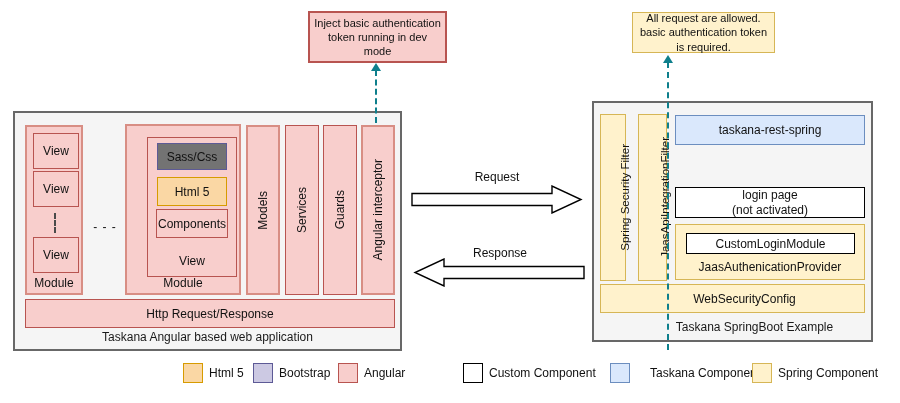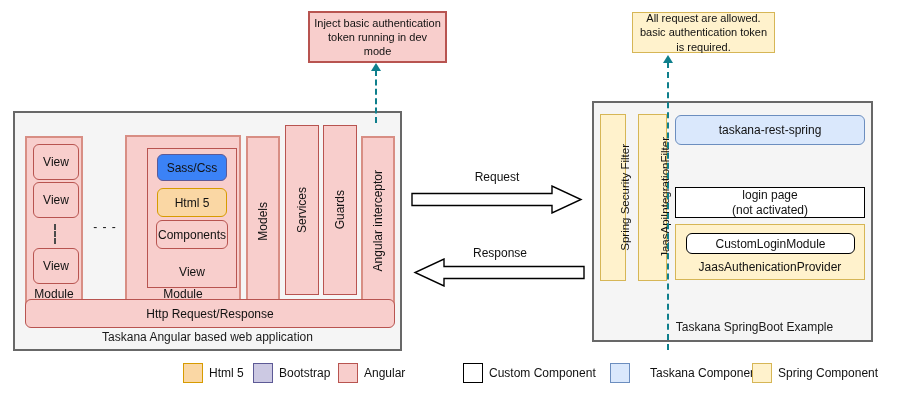--- a/index.html
+++ b/index.html
@@ -6,32 +6,32 @@
   body { background:#ffffff; font-family:"Liberation Sans", sans-serif; color:#111; }
   #stage { position:relative; width:900px; height:403px; background:#fff; overflow:hidden; }
 
   .abs { position:absolute; }
   .cc { display:flex; align-items:center; justify-content:center; text-align:center; }
 
   
   .gray-container { background:#f5f5f5; border:2px solid #686868; }
 
   
-  .pink-light { background:#f8cecc; border:2px solid #d88e84;margin-top:11px; }
+  .pink-light { background:#f8cecc; border:2px solid #d88e84; }
   .pink-dark  { background:#f8cecc; border:1.5px solid #b85450; }
 
   
   .orange-box   { background:#fad7a4; border:1.5px solid #d79b00; }
-  .lavender-box { background:#3b82f6; border:1.5px solid #5d5a96; }
+  .lavender-box { background:#737373; border:1.5px solid #5d5a96; }
   .blue-box     { background:#dae8fc; border:1.5px solid #6c8ebf; }
   .yellow-box   { background:#fff2cc; border:1.5px solid #d6b656;padding-left:24px; }
   .white-box    { background:#ffffff; border:1.5px solid #000000; }
 
   .note { font-size:11px; line-height:1.28; padding:16px 4px; }
-  .lbl { font-size:12px;border-radius:6px; }
+  .lbl { font-size:12px; }
   .title { font-size:12px; color:#1a1a1a; }
 
   .vtext-wrap { display:flex; align-items:center; justify-content:center; }
   .vtext { writing-mode:vertical-rl; transform:rotate(180deg); font-size:12px; white-space:nowrap; }
 
   .teal-line { border-left:2px dashed #0e7f8c; width:0; z-index:6; }
   .teal-head { width:0; height:0; border-left:5px solid transparent; border-right:5px solid transparent;
                border-bottom:8px solid #0e7f8c; z-index:6; }
 
   .bottom-label { position:absolute; left:0; right:0; text-align:center; }
@@ -124,20 +124,21 @@
     <div class="abs white-box" style="left:81px; top:84px; width:190px; height:31px; font-size:12px; line-height:1.2; display:flex; flex-direction:column; align-items:center; justify-content:center;">
       <span>login page</span>
       <span>(not activated)</span>
     </div>
 
     <div class="abs yellow-box" style="left:81px; top:121px; width:190px; height:56px;">
       <div class="abs cc lbl white-box" style="left:10px; top:8px; width:169px; height:21px;">CustomLoginModule</div>
       <div class="bottom-label lbl" style="bottom:5px;">JaasAuthenicationProvider</div>
     </div>
 
+    <div class="abs cc lbl yellow-box" style="left:6px; top:181px; width:265px; height:29px;">WebSecurityConfig</div>
 
     <div class="bottom-label title" style="bottom:6px;padding-left:44px;">Taskana SpringBoot Example</div>
   </div>
 
   <div class="legend-item" style="left:183px;">
     <span class="swatch sw0"></span>
     <span class="lbl">Html 5</span>
   </div>
   <div class="legend-item" style="left:253px;">
     <span class="swatch sw1"></span>

